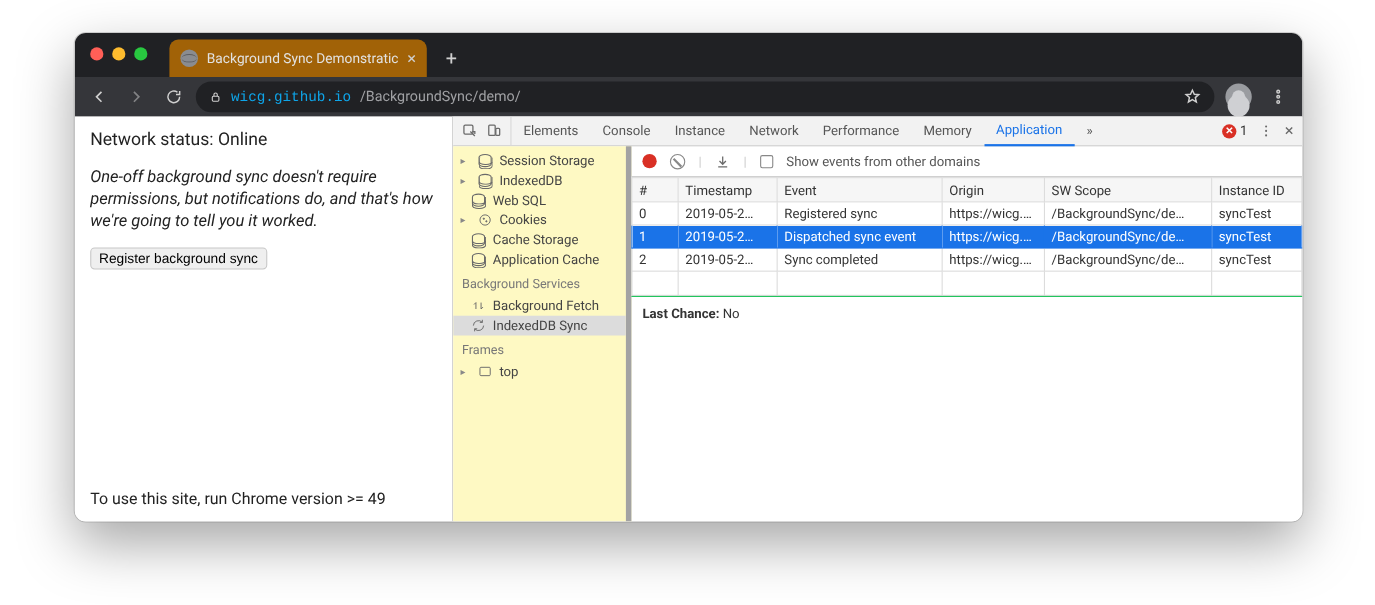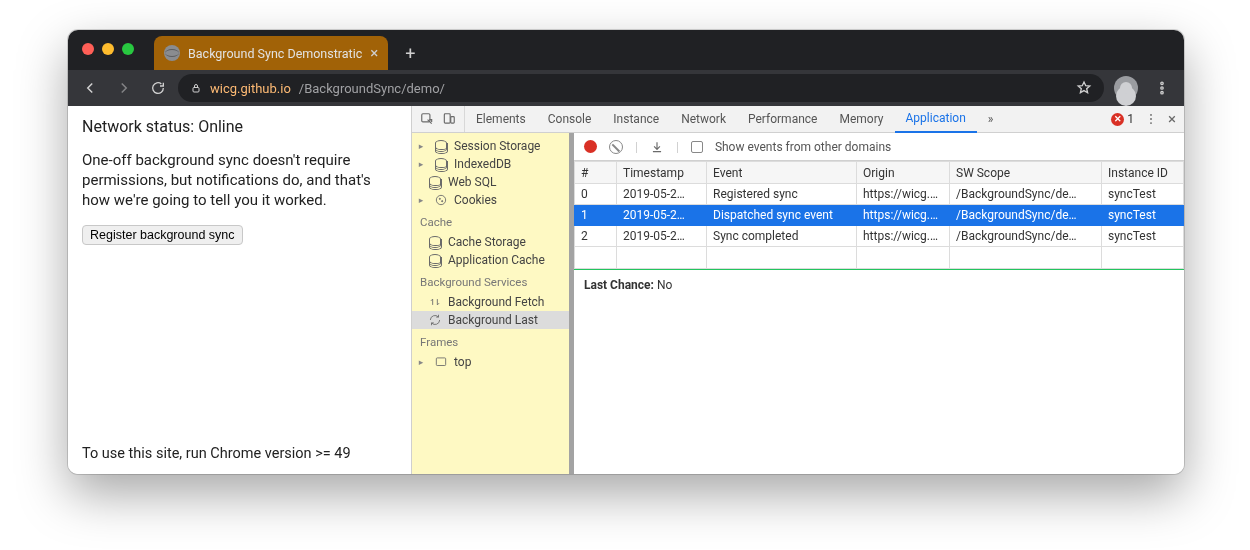--- a/index.html
+++ b/index.html
@@ -15,30 +15,30 @@
   .tab .globe { width:16px; height:16px; border-radius:50%; background:#8a8c90; position:relative; }
   .tab .globe::before{content:"";position:absolute;inset:4px 1px;border-top:1px solid #5c5d60;border-bottom:1px solid #5c5d60;border-radius:50%;}
   .tab .x { margin-left:auto; color:#cfcfcf; font-size:15px; line-height:1; }
   .newtab { width:28px; height:28px; color:#cfcfcf; display:flex; align-items:center; justify-content:center; font-size:18px; margin-left:8px; margin-bottom:3px; }
   
   .toolbar { height:36px; background:#35363a; display:flex; align-items:center; padding:0 8px; gap:6px; color:#bfbfc2; }
   .tbtn { width:28px; height:28px; display:flex; align-items:center; justify-content:center; border-radius:50%; }
   .tbtn svg { stroke:#cfcfcf; fill:none; stroke-width:2; }
   .omnibox { flex:1; height:28px; background:#202124; border-radius:14px; display:flex; align-items:center; padding:0 12px; gap:8px; color:#d6d6d8; font-size:13px; }
   .lock { width:12px; height:14px; }
-  .omni-host { color:#fdba74; }
+  .omni-host { color:#0ea5e9;font-family:Liberation Mono, monospace; }
   .omni-path { color:#a0a1a4; }
   .star { margin-left:auto; }
   .avatar { width:24px; height:24px; border-radius:50%; background:#9a9ca0; margin:0 4px; display:flex; align-items:center; justify-content:center; }
   .avatar::after{content:"";width:12px;height:12px;border-radius:50%;background:#cfd0d3;box-shadow:0 8px 0 4px #cfd0d3;}
   
   .content { position:absolute; top:76px; left:0; right:0; bottom:0; display:flex; background:#fff; }
   .page { width:343px; padding:10px 14px 12px; font-size:15px; color:#222; line-height:1.35; }
   .page h1 { font-size:16px; font-weight:400; margin-bottom:12px; }
-  .page p { margin-bottom:14px; }
+  .page p { margin-bottom:14px;font-style:italic; }
   .page button.reg { font-size:12.5px; background:#efefef; border:1px solid #c8c8c8; border-radius:4px; padding:2px 7px; }
   .page .status { margin-top:20px; font-size:16px; }
   .page .req { position:absolute; bottom:10px; left:14px; font-size:14.5px; }
   
   .devtools { flex:1; border-left:1px solid #cfcfcf; display:flex; flex-direction:column; font-size:12px; color:#333; }
   .dt-tabs { height:27px; border-bottom:1px solid #d0d0d0; background:#f2f2f2; display:flex; align-items:stretch; }
   .dt-tabs .seg { display:flex; align-items:center; padding:0 8px; border-right:1px solid #d8d8d8; gap:8px; }
   .dt-tabs .tabs { display:flex; align-items:center; gap:0; }
   .dt-tab { padding:0 11px; height:27px; display:flex; align-items:center; color:#555; cursor:default; }
   .dt-tab.active { color:#1a73e8; border-bottom:2px solid #1a73e8; }
@@ -202,21 +202,20 @@
                 <span class="ic">
                   <svg viewBox="0 0 24 24">
                     <circle cx="12" cy="12" r="8"></circle>
                     <circle cx="10" cy="10" r="1" fill="#6a6a6a"></circle>
                     <circle cx="14" cy="14" r="1" fill="#6a6a6a"></circle>
                   </svg>
                 </span>
                 <span>Cookies</span>
               </div>
 
-            <div class="hdr">Cache</div>
             <div class="item">
                 <span class="ic">
                   <span class="dbico"></span>
                 </span>
                 <span>Cache Storage</span>
               </div>
             <div class="item">
                 <span class="ic">
                   <span class="dbico"></span>
                 </span>
@@ -231,21 +230,21 @@
                   </svg>
                 </span>
                 <span>Background Fetch</span>
               </div>
             <div class="item sel">
                 <span class="ic">
                   <svg viewBox="0 0 24 24">
                     <path d="M4 12a8 8 0 0 1 14-5M20 12a8 8 0 0 1-14 5M18 3v4h-4M6 21v-4h4"></path>
                   </svg>
                 </span>
-                <span>Background Last</span>
+                <span>IndexedDB Sync</span>
               </div>
 
             <div class="hdr">Frames</div>
             <div class="item caret">
                 <span class="ic">
                   <svg viewBox="0 0 24 24">
                     <rect x="4" y="5" width="16" height="13" rx="1.5"></rect>
                   </svg>
                 </span>
                 <span>top</span>

